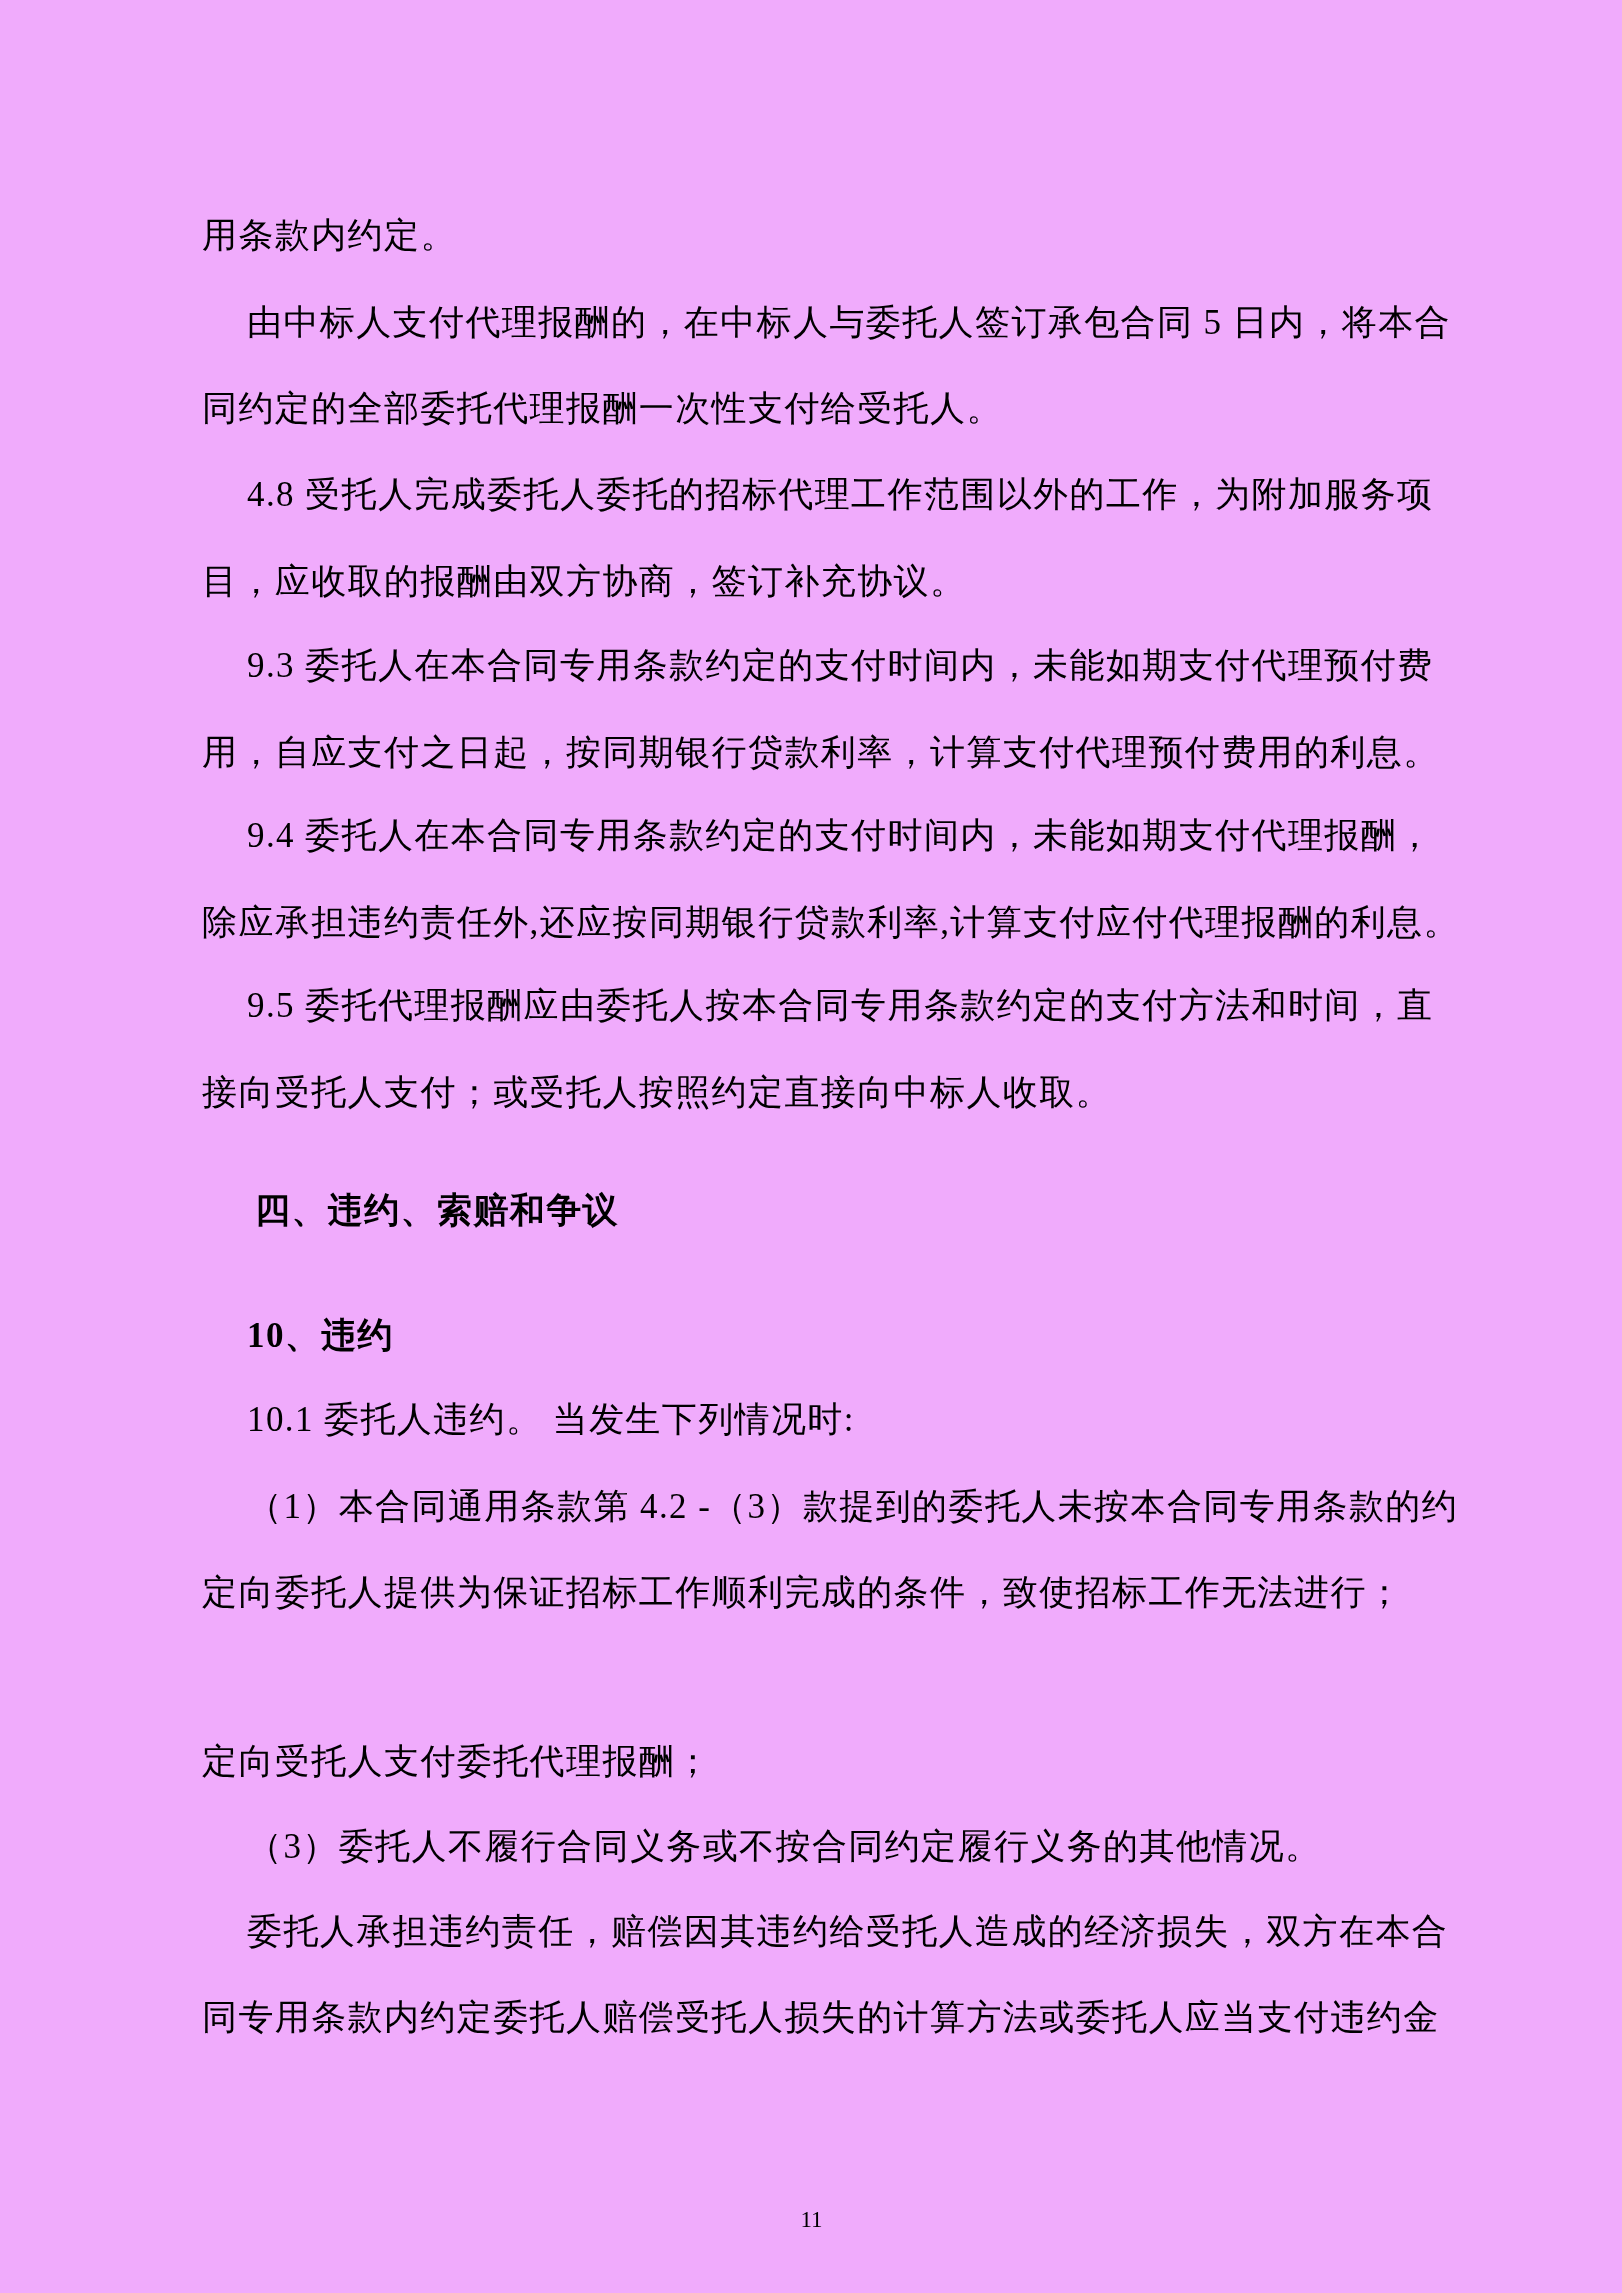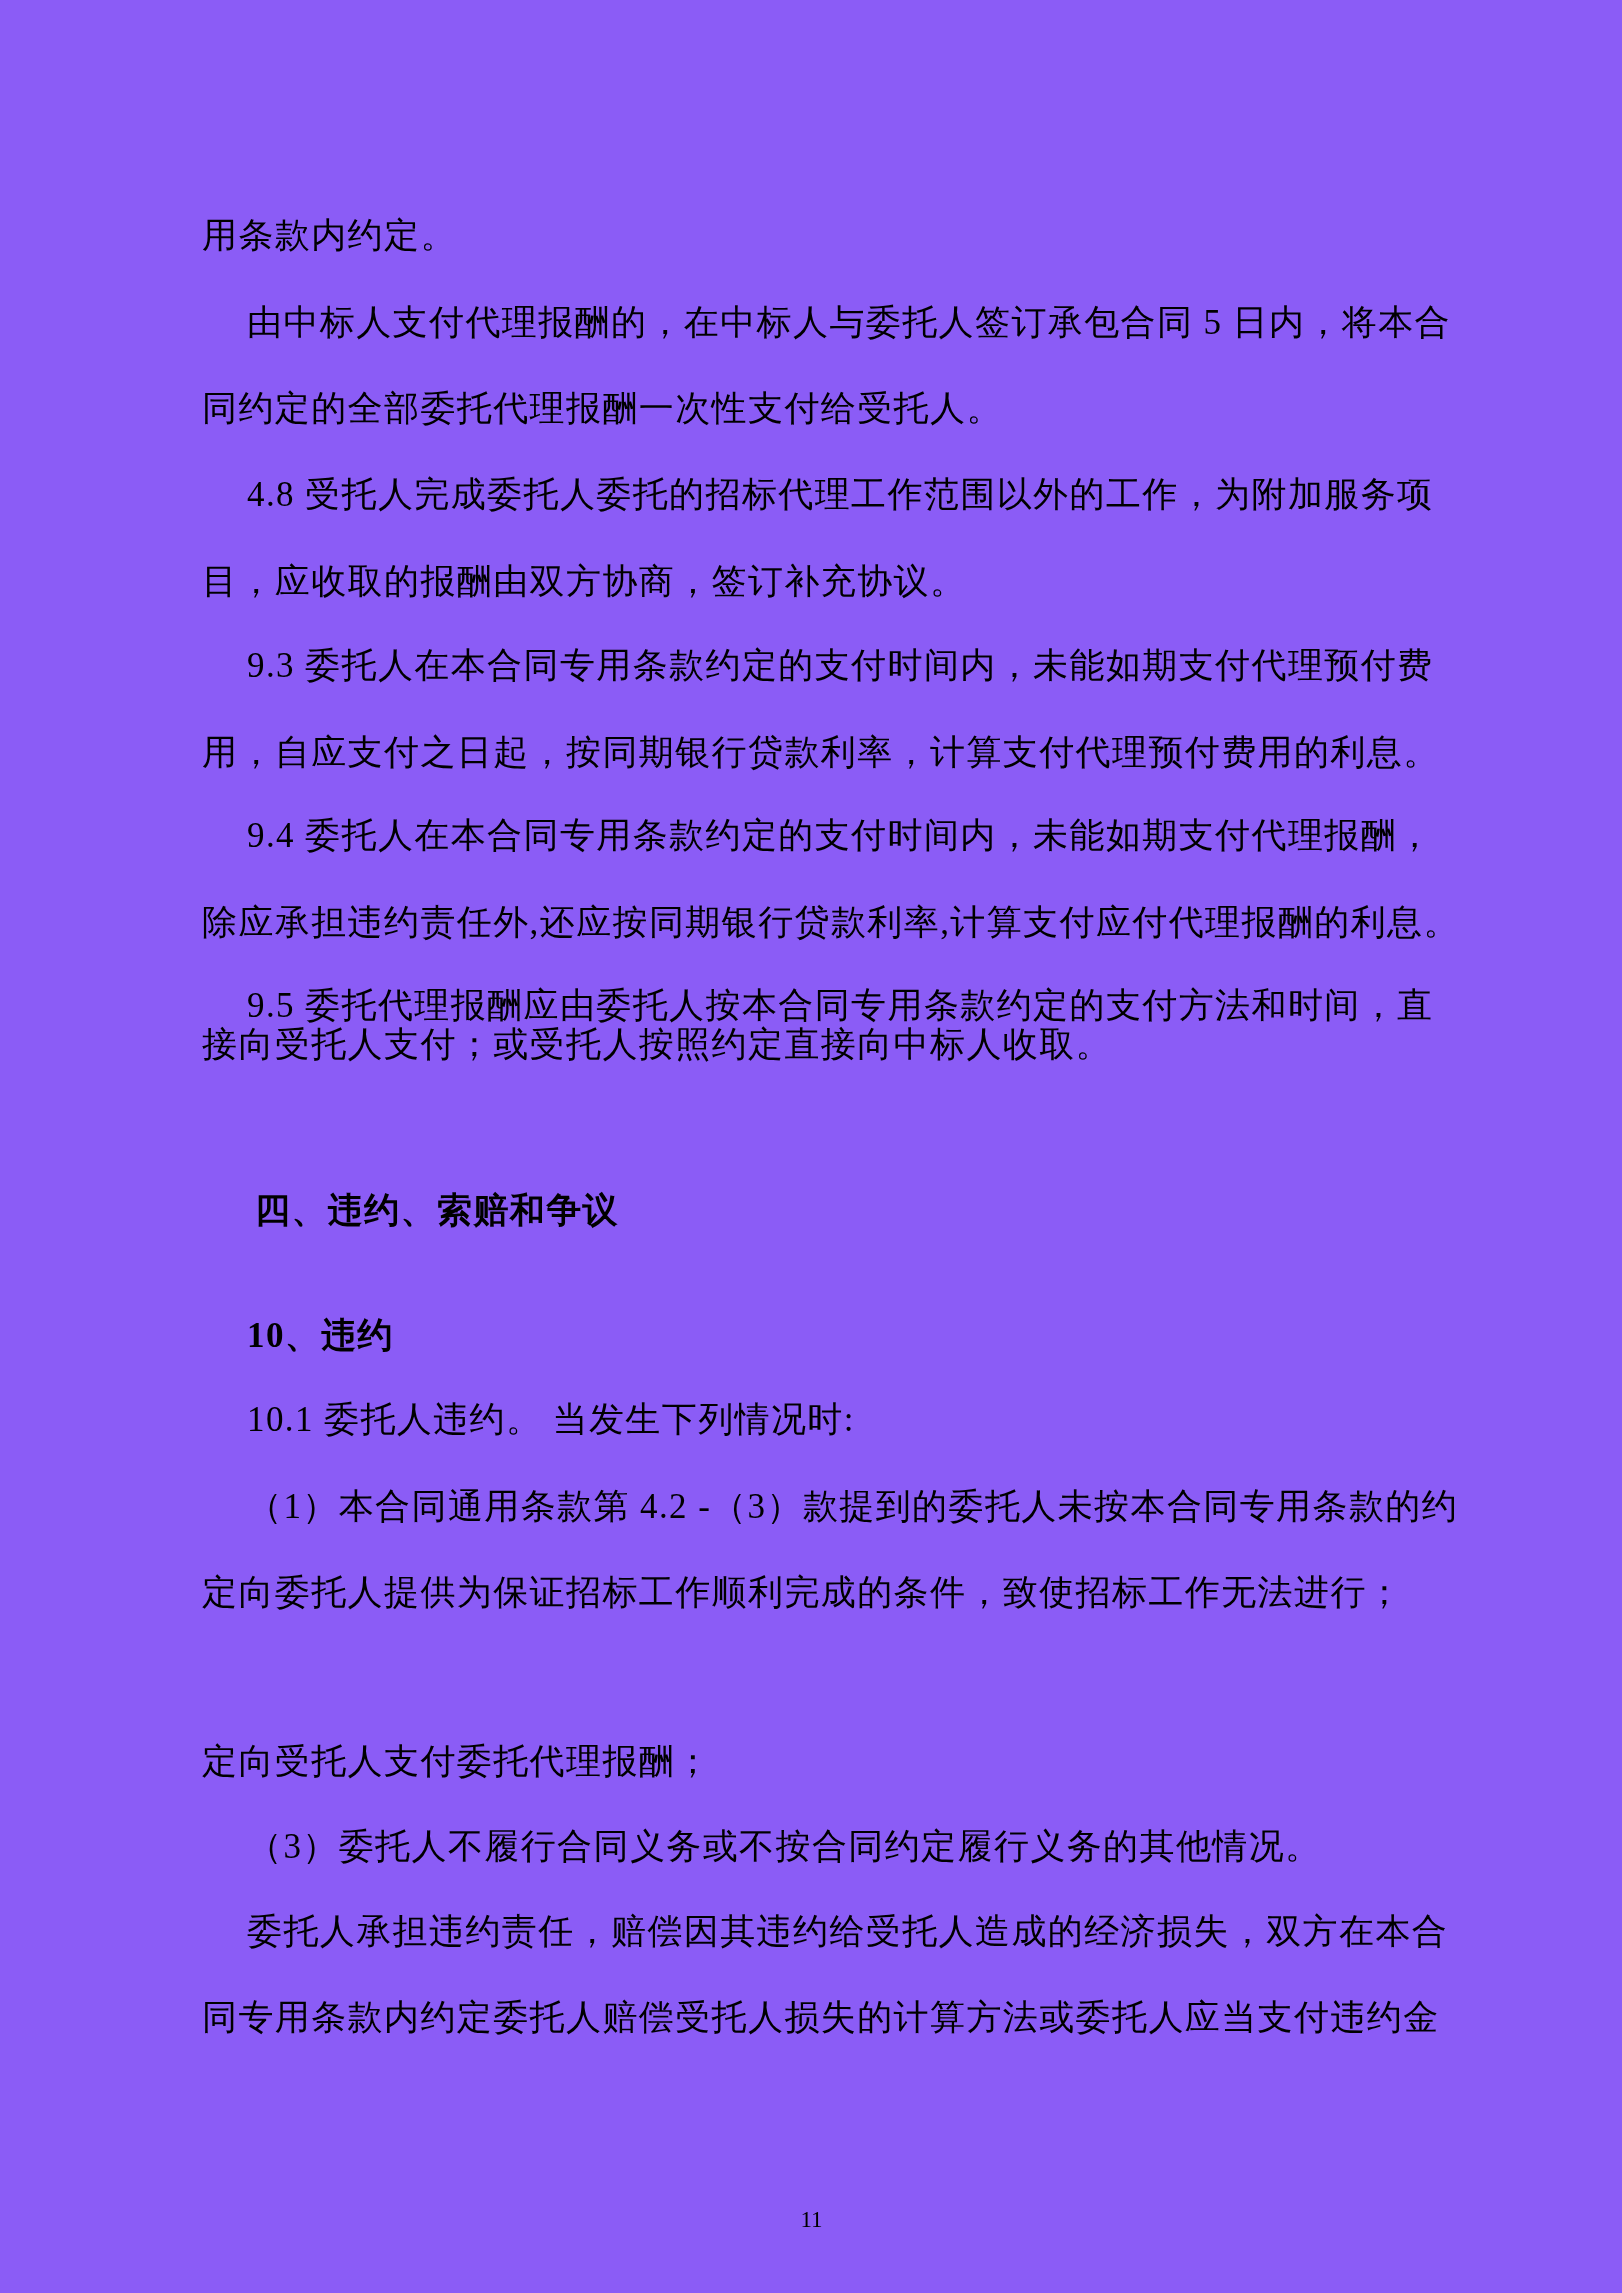--- a/index.html
+++ b/index.html
@@ -4,21 +4,21 @@
 <style>
   html, body {
     margin: 0;
     padding: 0;
     background: #ffffff;
   }
   .page {
     position: relative;
     width: 1623px;
     height: 2294px;
-    background: #8b5cf6;
+    background: #f0abfc;
     color: #000000;
     font-family: "Liberation Serif", "DejaVu Serif", serif;
     font-size: 35px;
     letter-spacing: 1.4px;
     line-height: 1.15;
     overflow: hidden;
   }
   .line {
     position: absolute;
     left: 202px;
@@ -51,21 +51,21 @@
   <div class="line" style="top:216px">用条款内约定。</div>
   <div class="line indent" style="top:303px">由中标人支付代理报酬的，在中标人与委托人签订承包合同 5 日内，将本合</div>
   <div class="line" style="top:389px">同约定的全部委托代理报酬一次性支付给受托人。</div>
   <div class="line indent" style="top:475px">4.8 受托人完成委托人委托的招标代理工作范围以外的工作，为附加服务项</div>
   <div class="line" style="top:562px">目，应收取的报酬由双方协商，签订补充协议。</div>
   <div class="line indent" style="top:646px">9.3 委托人在本合同专用条款约定的支付时间内，未能如期支付代理预付费</div>
   <div class="line" style="top:733px">用，自应支付之日起，按同期银行贷款利率，计算支付代理预付费用的利息。</div>
   <div class="line indent" style="top:816px">9.4 委托人在本合同专用条款约定的支付时间内，未能如期支付代理报酬，</div>
   <div class="line" style="top:903px">除应承担违约责任外,还应按同期银行贷款利率,计算支付应付代理报酬的利息。</div>
   <div class="line indent" style="top:986px">9.5 委托代理报酬应由委托人按本合同专用条款约定的支付方法和时间，直</div>
-  <div class="line" style="top:1025px">接向受托人支付；或受托人按照约定直接向中标人收取。</div>
+  <div class="line" style="top:1073px">接向受托人支付；或受托人按照约定直接向中标人收取。</div>
   <div class="line heading" style="top:1191px">四、违约、索赔和争议</div>
   <div class="line heading2" style="top:1316px">10、违约</div>
   <div class="line indent" style="top:1400px">10.1 委托人违约。 当发生下列情况时:</div>
   <div class="line indent" style="top:1487px">（1）本合同通用条款第 4.2 -（3）款提到的委托人未按本合同专用条款的约</div>
   <div class="line" style="top:1573px">定向委托人提供为保证招标工作顺利完成的条件，致使招标工作无法进行；</div>
   <div class="line" style="top:1742px">定向受托人支付委托代理报酬；</div>
   <div class="line indent" style="top:1827px">（3）委托人不履行合同义务或不按合同约定履行义务的其他情况。</div>
   <div class="line" style="top:1998px">同专用条款内约定委托人赔偿受托人损失的计算方法或委托人应当支付违约金</div>
   <div class="line indent" style="top:1912px">委托人承担违约责任，赔偿因其违约给受托人造成的经济损失，双方在本合</div>
   <div class="page-number" style="top:2207px">11</div>

